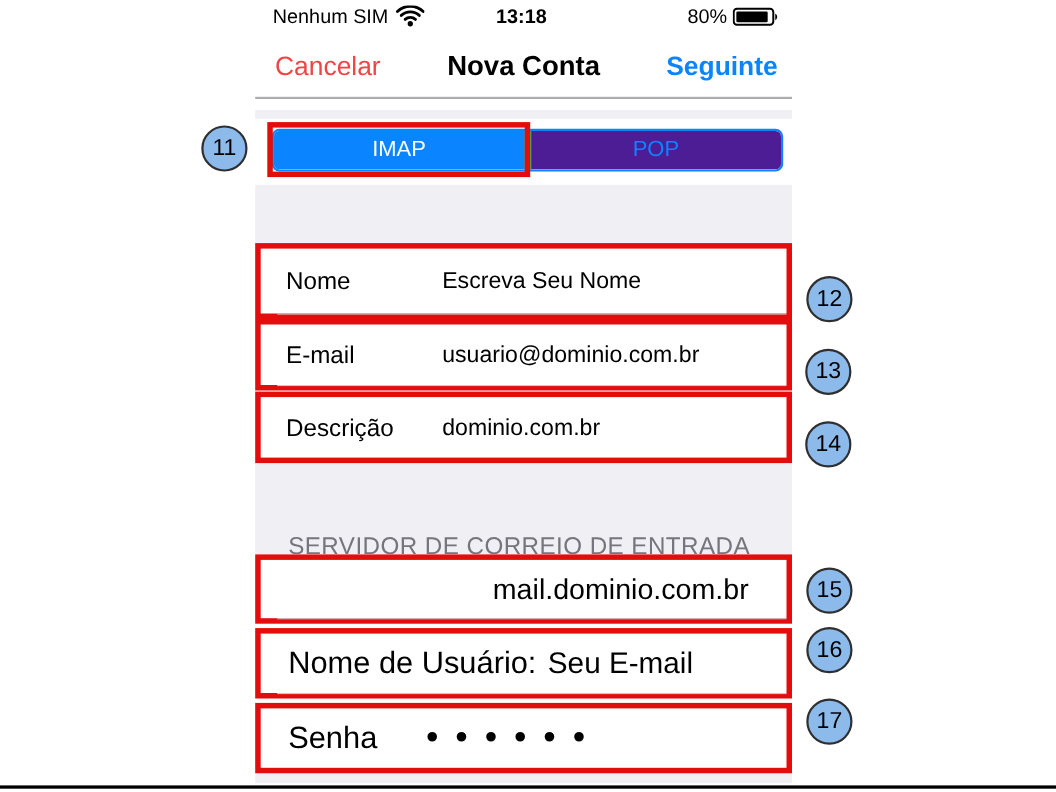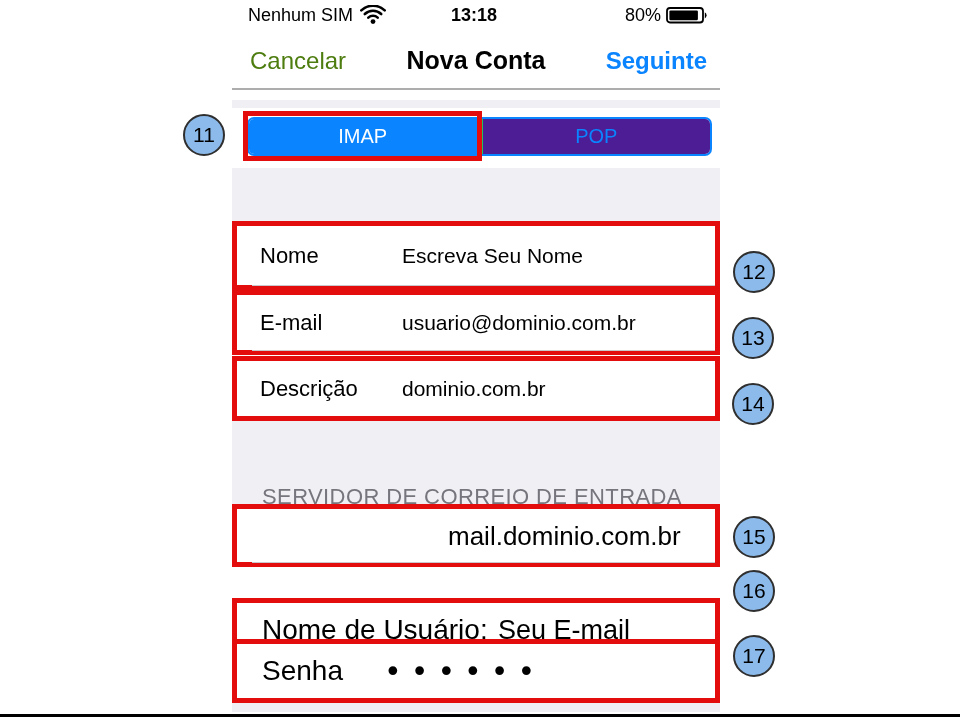--- a/index.html
+++ b/index.html
@@ -17,21 +17,21 @@
   
   .statusbar { position: absolute; left: 232px; top: 0; width: 488px; height: 30px; background: #fff; }
   .sb-left { position: absolute; left: 16px; top: 4px; height: 22px; display: flex; align-items: center; gap: 7px; font-size: 18px; }
   .sb-time { position: absolute; left: 0; top: 5px; width: 484px; text-align: center; font-size: 18px; font-weight: 700; }
   .sb-right { position: absolute; right: 10px; top: 4px; height: 22px; display: flex; align-items: center; gap: 5px; font-size: 18px; }
   .wifi-svg, .batt-svg { display: block; }
 
   
   .navbar { position: absolute; left: 232px; top: 30px; width: 488px; height: 58px; background: #fff; }
   .nav-border { position: absolute; left: 232px; top: 88px; width: 488px; height: 2px; background: #ADADAD; }
-  .nav-cancel { position: absolute; left: 18px; top: 17px; font-size: 24px; color: #4d7c0f; cursor: pointer; }
+  .nav-cancel { position: absolute; left: 18px; top: 17px; font-size: 24px; color: #ef4444; cursor: pointer; }
   .nav-title  { position: absolute; left: 0; top: 16px; width: 100%; text-align: center; font-size: 25px; font-weight: 700; }
   .nav-next   { position: absolute; right: 13px; top: 17px; font-size: 24px; font-weight: 700; color: #0A84FF; cursor: pointer; }
 
   
   .segmented { position: absolute; left: 247px; top: 117px; width: 465px; height: 39px;
                border: 2px solid #0A84FF; border-radius: 7px; display: flex; background: #fff; overflow: hidden; }
   .seg { flex: 1; display: flex; align-items: center; justify-content: center; font-size: 20px; cursor: pointer; }
   .seg-imap { background: #0A84FF; color: #fff; }
   .seg-pop  { background: #4c1d95; color: #0A84FF; border-left: 6px solid #22c55e; }
 
@@ -45,21 +45,21 @@
   .row-value { position: absolute; top: 50%; transform: translateY(-50%); color: #000; white-space: nowrap; }
   .g1 .row-label { left: 23px; font-size: 22px; }
   .g1 .row-value { left: 165px; font-size: 21px; }
   .g2 .row-label { left: 25px; font-size: 28px; }
   .sep { position: absolute; left: 15px; right: 0; bottom: -1px; height: 1px; background: #C9C8CD; }
 
   .row-nome      { top: 221px; height: 69px; }
   .row-email     { top: 290px; height: 65px; }
   .row-descricao { top: 356px; height: 65px; }
   .row-host      { top: 504px; height: 63px; }
-  .row-usuario   { top: 598px; height: 64px; padding-left: 40px; }
+  .row-usuario   { top: 571px; height: 64px; padding-left: 40px; }
   .row-senha     { top: 639px; height: 64px; }
 
   .val-host    { left: 211px; font-size: 26px; }
   .val-usuario { left: 261px; font-size: 27px; }
   .val-senha   { left: 147px; font-size: 30px; letter-spacing: 9px; font-family: "DejaVu Sans", sans-serif; }
 
   
   .section-header { position: absolute; left: 262px; top: 468px; font-size: 22px; color: #76757D; letter-spacing: 0.4px; margin-top: 16px; }
 
   

